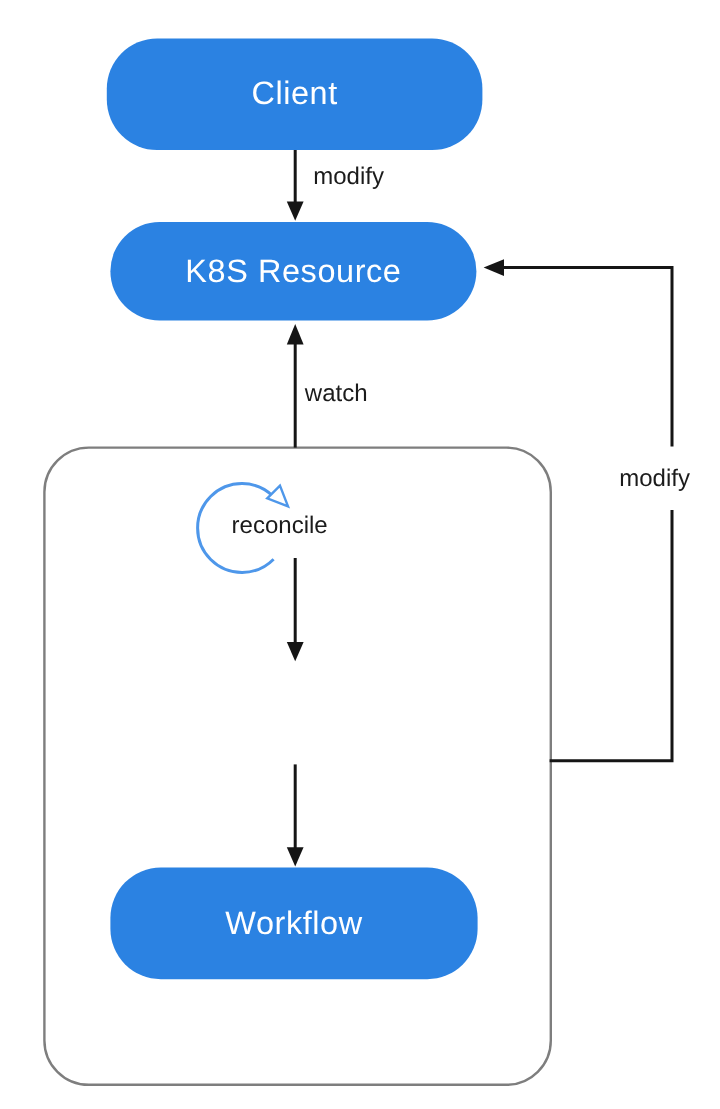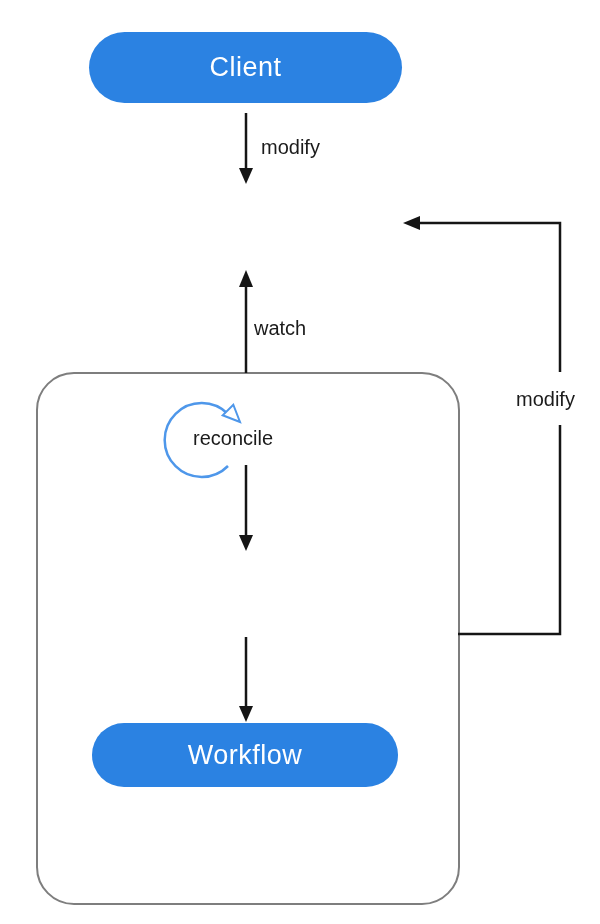--- a/index.html
+++ b/index.html
@@ -79,27 +79,30 @@
       <polygon points="246,722 239,706 253,706"></polygon>
       <polygon points="403,223 420,216 420,230"></polygon>
     </g>
 
     <g>
       <path d="M228,466 A37,37 0 1 1 228,414" fill="none" stroke="#4E97EA" stroke-width="2.5"></path>
       <polygon points="240,422 222.7,415.3 233.3,404.7" fill="#ffffff" stroke="#4E97EA" stroke-width="2"></polygon>
     </g>
   </svg>
 
-  <div class="node" style="left:89px; top:32px; width:313px; height:71px; background:#2B82E2;">
+  <div class="node" style="left:89px; top:32px; width:313px; height:93px; background:#2B82E2;">
     <span>Client</span>
   </div>
 
+  <div class="node" style="left:92px; top:185px; width:305px; height:82px; background:#2B82E2;">
+    <span>K8S Resource</span>
+  </div>
 
 
-  <div class="node" style="left:92px; top:723px; width:306px; height:64px; background:#2B82E2;">
+  <div class="node" style="left:92px; top:723px; width:306px; height:93px; background:#2B82E2;">
     <span>Workflow</span>
   </div>
 
   <div class="edge-label" style="left:259px; top:136px;">modify</div>
 
   <div class="edge-label" style="left:252px; top:317px;">watch</div>
 
   <div class="edge-label" style="left:191px; top:427px; background:transparent;text-align:right;">reconcile</div>
 
   <div class="edge-label" style="left:514px; top:388px;">modify</div>

